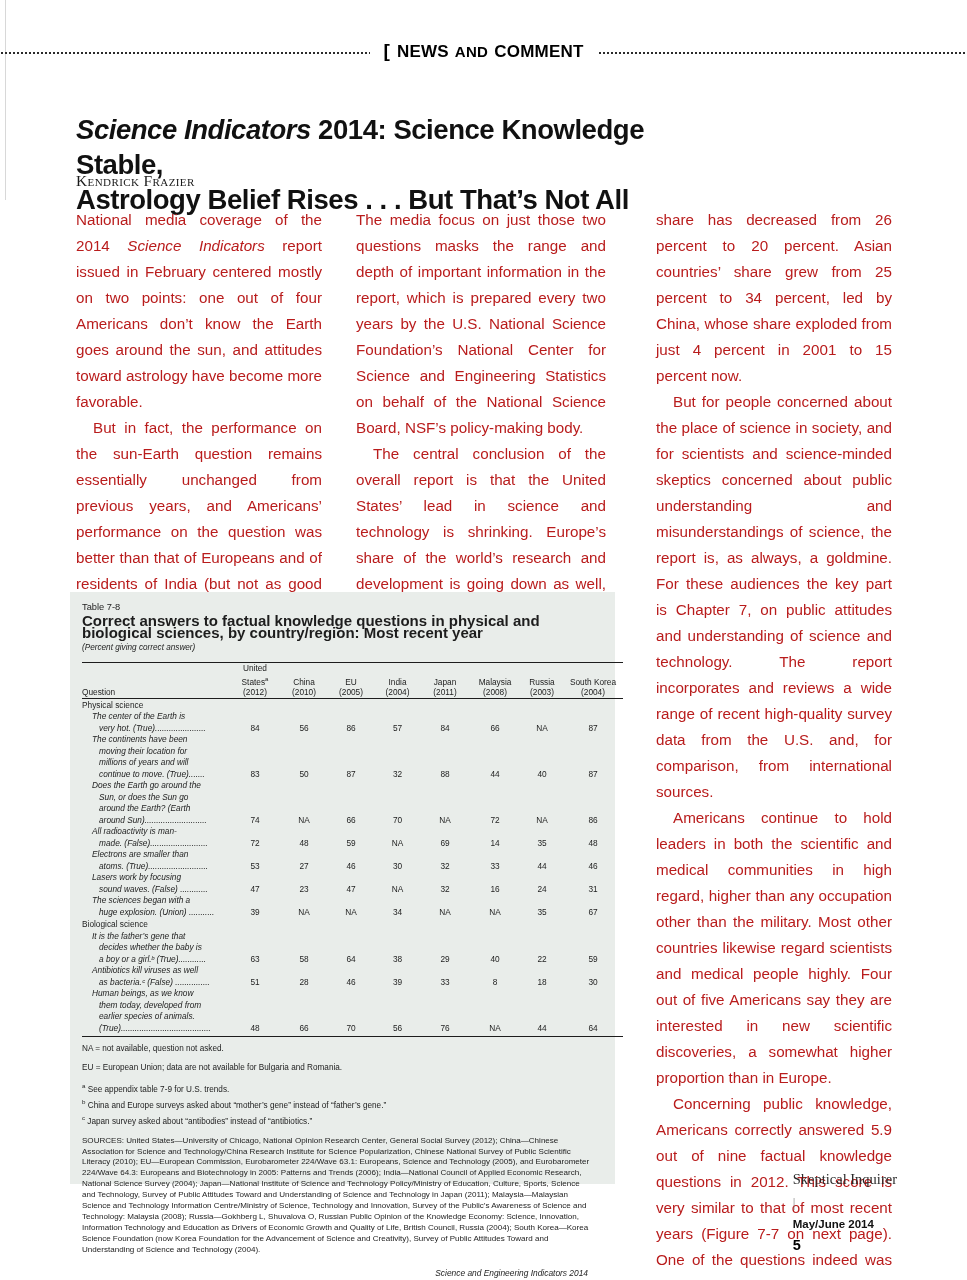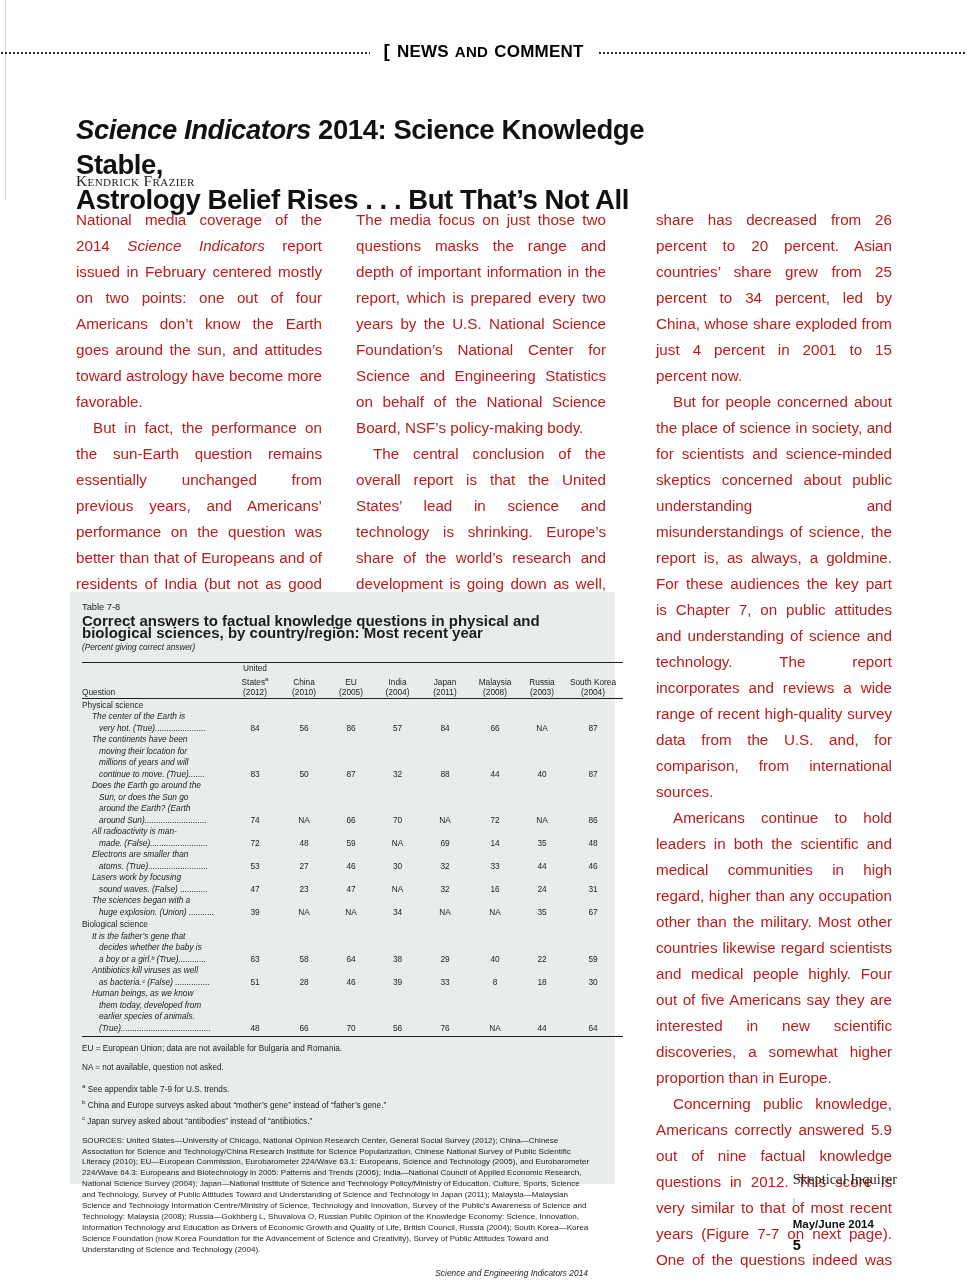--- a/index.html
+++ b/index.html
@@ -428,22 +428,22 @@
             <td class="val">56</td>
             <td class="val">76</td>
             <td class="val">NA</td>
             <td class="val">44</td>
             <td class="val">64</td>
           </tr>
         </tbody>
     </table>
 
     <div class="notes" id="table-notes">
+        <div class="nline">NA = not available, question not asked.</div>
         <div class="nline">EU = European Union; data are not available for Bulgaria and Romania.</div>
-        <div class="nline">NA = not available, question not asked.</div>
         <div class="fn"><span class="sup">a</span> See appendix table 7-9 for U.S. trends.</div>
         <div class="fn"><span class="sup">b</span> China and Europe surveys asked about “mother’s gene” instead of “father’s gene.”</div>
         <div class="fn"><span class="sup">c</span> Japan survey asked about “antibodies” instead of “antibiotics.”</div>
       </div>
     <div class="sources">SOURCES: United States—University of Chicago, National Opinion Research Center, General Social Survey (2012); China—Chinese Association for Science and Technology/China Research Institute for Science Popularization, Chinese National Survey of Public Scientific Literacy (2010); EU—European Commission, Eurobarometer 224/Wave 63.1: Europeans, Science and Technology (2005), and Eurobarometer 224/Wave 64.3: Europeans and Biotechnology in 2005: Patterns and Trends (2006); India—National Council of Applied Economic Research, National Science Survey (2004); Japan—National Institute of Science and Technology Policy/Ministry of Education, Culture, Sports, Science and Technology, Survey of Public Attitudes Toward and Understanding of Science and Technology in Japan (2011); Malaysia—Malaysian Science and Technology Information Centre/Ministry of Science, Technology and Innovation, Survey of the Public’s Awareness of Science and Technology: Malaysia (2008); Russia—Gokhberg L, Shuvalova O, Russian Public Opinion of the Knowledge Economy: Science, Innovation, Information Technology and Education as Drivers of Economic Growth and Quality of Life, British Council, Russia (2004); South Korea—Korea Science Foundation (now Korea Foundation for the Advancement of Science and Creativity), Survey of Public Attitudes Toward and Understanding of Science and Technology (2004).</div>
     <div class="src-credit">Science and Engineering Indicators 2014</div>
   </div>
 </div>
 
 <div class="footer">

